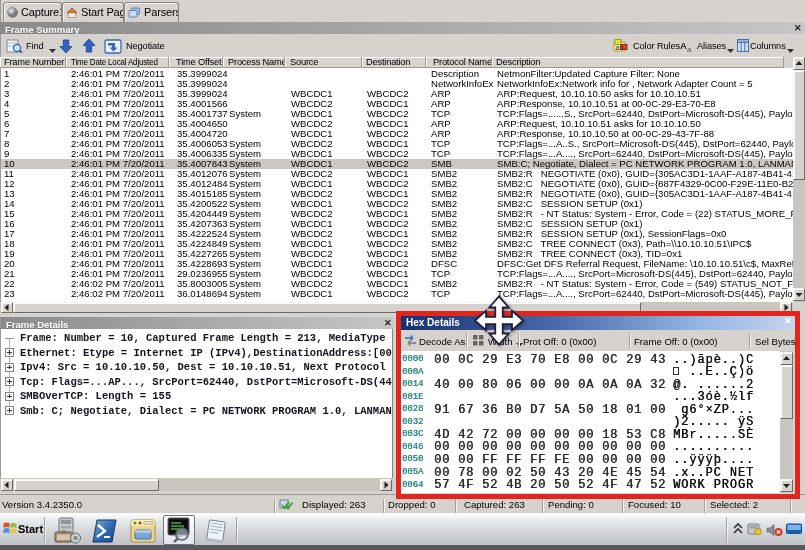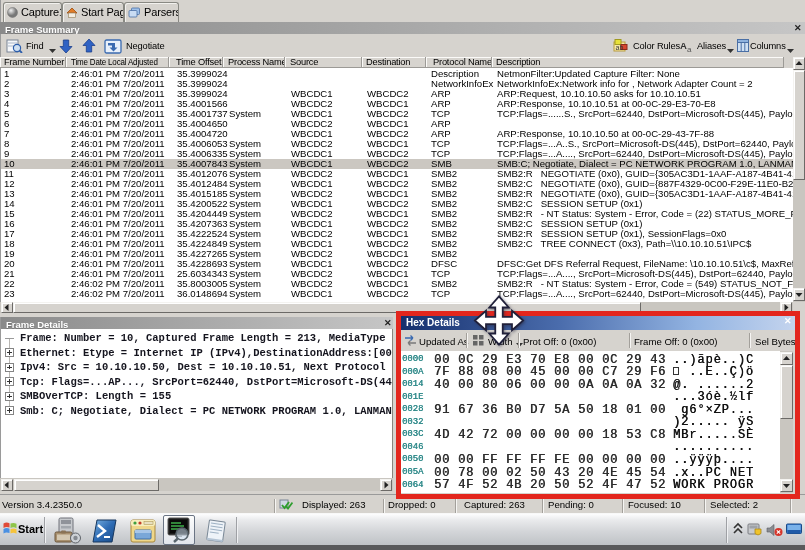--- a/index.html
+++ b/index.html
@@ -148,21 +148,21 @@
       <span style="left:496px">NetmonFilter:Updated Capture Filter: None</span>
     </div>
 <div class="row" style="top:11px">
       <span style="left:3px">2</span>
       <span style="left:70px">2:46:01 PM 7/20/2011</span>
       <span style="left:176px">35.3999024</span>
       <span style="left:228px"></span>
       <span style="left:290px"></span>
       <span style="left:366px"></span>
       <span style="left:430px">NetworkInfoEx</span>
-      <span style="left:496px">NetworkInfoEx:Network info for , Network Adapter Count = 2</span>
+      <span style="left:496px">NetworkInfoEx:Network info for , Network Adapter Count = 5</span>
     </div>
 <div class="row" style="top:21px">
       <span style="left:3px">3</span>
       <span style="left:70px">2:46:01 PM 7/20/2011</span>
       <span style="left:176px">35.3999024</span>
       <span style="left:228px"></span>
       <span style="left:290px">WBCDC1</span>
       <span style="left:366px">WBCDC2</span>
       <span style="left:430px">ARP</span>
       <span style="left:496px">ARP:Request, 10.10.10.50 asks for 10.10.10.51</span>
@@ -188,20 +188,21 @@
       <span style="left:496px">TCP:Flags=......S., SrcPort=62440, DstPort=Microsoft-DS(445), PayloadLen=0, Seq=335011</span>
     </div>
 <div class="row" style="top:51px">
       <span style="left:3px">6</span>
       <span style="left:70px">2:46:01 PM 7/20/2011</span>
       <span style="left:176px">35.4004650</span>
       <span style="left:228px"></span>
       <span style="left:290px">WBCDC2</span>
       <span style="left:366px">WBCDC1</span>
       <span style="left:430px">ARP</span>
+      <span style="left:496px">ARP:Request, 10.10.10.51 asks for 10.10.10.50</span>
     </div>
 <div class="row" style="top:61px">
       <span style="left:3px">7</span>
       <span style="left:70px">2:46:01 PM 7/20/2011</span>
       <span style="left:176px">35.4004720</span>
       <span style="left:228px"></span>
       <span style="left:290px">WBCDC1</span>
       <span style="left:366px">WBCDC2</span>
       <span style="left:430px">ARP</span>
       <span style="left:496px">ARP:Response, 10.10.10.50 at 00-0C-29-43-7F-88</span>
@@ -317,35 +318,36 @@
       <span style="left:496px">SMB2:C   TREE CONNECT (0x3), Path=\\10.10.10.51\IPC$</span>
     </div>
 <div class="row" style="top:181px">
       <span style="left:3px">19</span>
       <span style="left:70px">2:46:01 PM 7/20/2011</span>
       <span style="left:176px">35.4227265</span>
       <span style="left:228px">System</span>
       <span style="left:290px">WBCDC2</span>
       <span style="left:366px">WBCDC1</span>
       <span style="left:430px">SMB2</span>
+      <span style="left:496px">SMB2:R   TREE CONNECT (0x3), TID=0x1</span>
     </div>
 <div class="row" style="top:191px">
       <span style="left:3px">20</span>
       <span style="left:70px">2:46:01 PM 7/20/2011</span>
       <span style="left:176px">35.4228693</span>
       <span style="left:228px">System</span>
       <span style="left:290px">WBCDC1</span>
       <span style="left:366px">WBCDC2</span>
       <span style="left:430px">DFSC</span>
       <span style="left:496px">DFSC:Get DFS Referral Request, FileName: \10.10.10.51\c$, MaxReferralLevel: 4</span>
     </div>
 <div class="row" style="top:201px">
       <span style="left:3px">21</span>
       <span style="left:70px">2:46:01 PM 7/20/2011</span>
-      <span style="left:176px">25.6034343</span>
+      <span style="left:176px">29.0236955</span>
       <span style="left:228px">System</span>
       <span style="left:290px">WBCDC2</span>
       <span style="left:366px">WBCDC1</span>
       <span style="left:430px">TCP</span>
       <span style="left:496px">TCP:Flags=...A...., SrcPort=Microsoft-DS(445), DstPort=62440, PayloadLen=0, Seq=84151</span>
     </div>
 <div class="row" style="top:211px">
       <span style="left:3px">22</span>
       <span style="left:70px">2:46:02 PM 7/20/2011</span>
       <span style="left:176px">35.8003005</span>
@@ -422,21 +424,21 @@
 <div id="hexpanel"></div>
 <div id="hextitle">
     <span style="position:absolute;left:5px;top:1px">Hex Details</span>
     <span style="position:absolute;left:383px;top:0;font-size:9px">✕</span>
   </div>
 <div id="hextb">
   <span class="abs" style="left:3px;top:4px"><svg width="13" height="13">
         <path d="M1 4 h8 M9 4 l-2.5 -2.5 M9 4 l-2.5 2.5" stroke="#3a6ab0" stroke-width="1.3" fill="none"></path>
         <path d="M12 9 h-8 M4 9 l2.5 -2.5 M4 9 l2.5 2.5" stroke="#7a7a7a" stroke-width="1.3" fill="none"></path>
       </svg></span>
-  <span class="htx" style="left:18px">Updated As</span>
+  <span class="htx" style="left:18px">Decode As</span>
   <span class="vsep" style="left:65px"></span>
   <span class="abs" style="left:72px;top:5px"><svg width="11" height="11">
         <rect x="0" y="0" width="4.5" height="4.5" fill="#666"></rect>
         <rect x="6" y="0" width="4.5" height="4.5" fill="#666"></rect>
         <rect x="0" y="6" width="4.5" height="4.5" fill="#666"></rect>
         <rect x="6" y="6" width="4.5" height="4.5" fill="#666"></rect>
       </svg></span>
   <span class="htx" style="left:87px">Width</span>
   <span class="abs" style="left:115px;top:9px"><svg width="7" height="5">
         <path d="M0 0 L7 0 L3.5 4 Z" fill="#333"></path>
@@ -449,21 +451,20 @@
   <span class="htx" style="left:354px">Sel Bytes</span>
 </div>
 <div id="hexcontent">
 <div class="hexrow" style="top:1.5px">
       <span class="hoff">0000</span>
       <span class="hbytes">00 0C 29 E3 70 E8 00 0C 29 43</span>
       <span class="hascii">..)ãpè..)C</span>
     </div>
 <div class="hexrow" style="top:14.1px">
       <span class="hoff">000A</span>
-      <span class="hbytes">7F 88 08 00 45 00 00 C7 29 F6</span>
       <span class="hascii"><span class="bx"></span> ..E..Ç)ö</span>
     </div>
 <div class="hexrow" style="top:26.6px">
       <span class="hoff">0014</span>
       <span class="hbytes">40 00 80 06 00 00 0A 0A 0A 32</span>
       <span class="hascii">@. ......2</span>
     </div>
 <div class="hexrow" style="top:39.2px">
       <span class="hoff">001E</span>
       <span class="hascii">...3óè.½lf</span>
@@ -477,20 +478,21 @@
       <span class="hoff">0032</span>
       <span class="hascii">)2..... ÿS</span>
     </div>
 <div class="hexrow" style="top:76.8px">
       <span class="hoff">003C</span>
       <span class="hbytes">4D 42 72 00 00 00 00 18 53 C8</span>
       <span class="hascii">MBr.....SÈ</span>
     </div>
 <div class="hexrow" style="top:89.4px">
       <span class="hoff">0046</span>
+      <span class="hbytes">00 00 00 00 00 00 00 00 00 00</span>
       <span class="hascii">..........</span>
     </div>
 <div class="hexrow" style="top:101.9px">
       <span class="hoff">0050</span>
       <span class="hbytes">00 00 FF FF FF FE 00 00 00 00</span>
       <span class="hascii">..ÿÿÿþ....</span>
     </div>
 <div class="hexrow" style="top:114.5px">
       <span class="hoff">005A</span>
       <span class="hbytes">00 78 00 02 50 43 20 4E 45 54</span>

